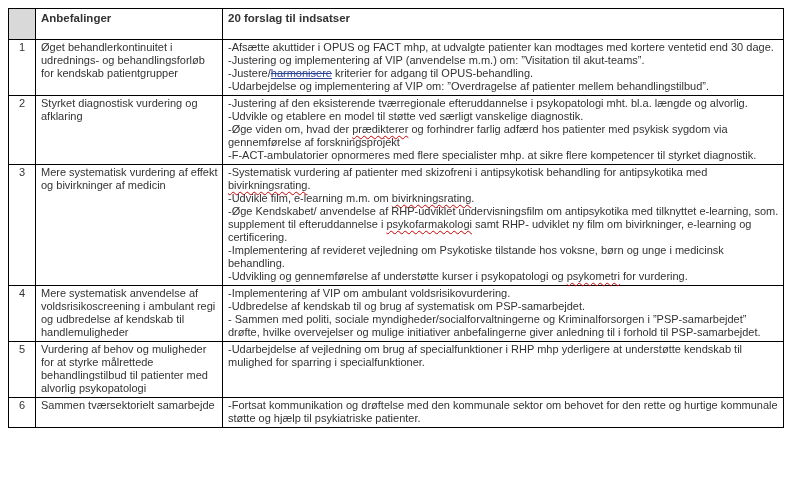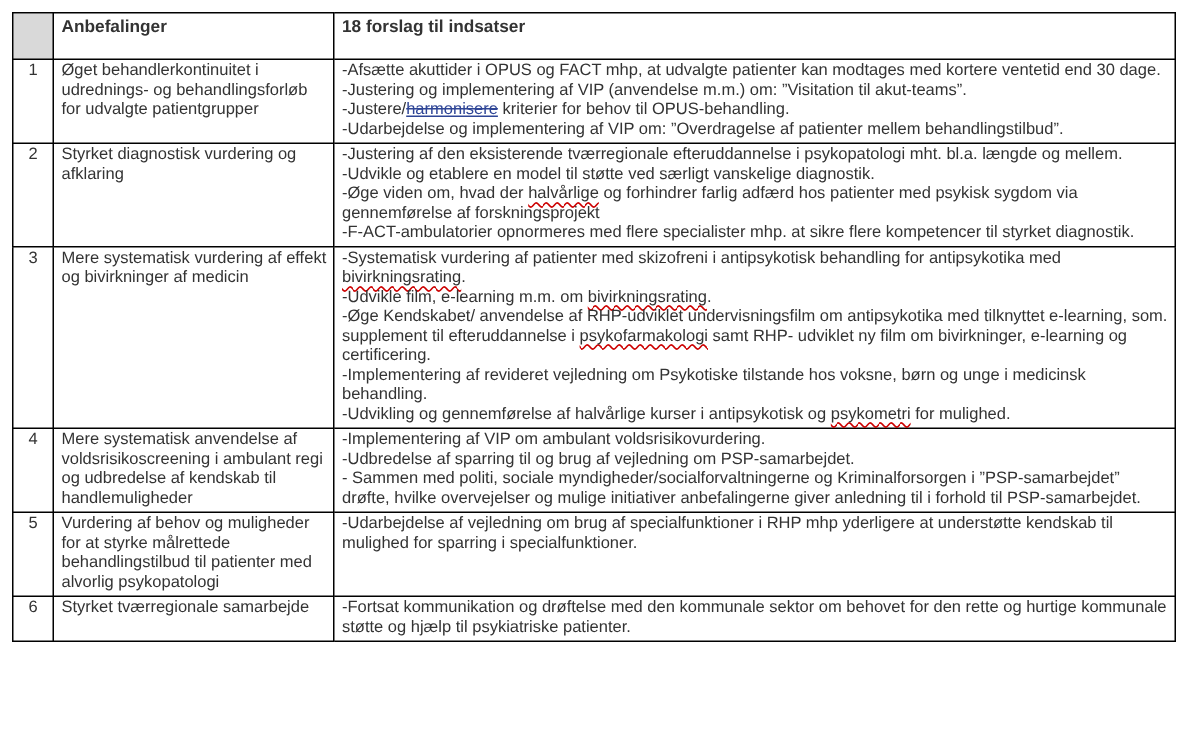--- a/index.html
+++ b/index.html
@@ -65,73 +65,73 @@
   <table class="rec-table">
     <colgroup>
       <col style="width:27px">
       <col style="width:187px">
       <col style="width:561px">
     </colgroup>
     <thead>
       <tr>
         <th class="num-h"></th>
         <th>Anbefalinger</th>
-        <th>18 forslag til indsatser</th>
+        <th>20 forslag til indsatser</th>
       </tr>
     </thead>
     <tbody>
         <tr>
           <td class="num">1</td>
-          <td>Øget behandlerkontinuitet i udrednings- og behandlingsforløb for udvalgte patientgrupper</td>
+          <td>Øget behandlerkontinuitet i udrednings- og behandlingsforløb for kendskab patientgrupper</td>
           <td>
             <div class="par"><span>-Afsætte akuttider i OPUS og FACT mhp, at udvalgte patienter kan modtages med kortere ventetid end 30 dage.</span></div>
             <div class="par"><span>-Justering og implementering af VIP (anvendelse m.m.) om: ”Visitation til akut-teams”.</span></div>
-            <div class="par"><span>-Justere/</span><span class="deleted">harmonisere</span><span> kriterier for behov til OPUS-behandling.</span></div>
+            <div class="par"><span>-Justere/</span><span class="deleted">harmonisere</span><span> kriterier for adgang til OPUS-behandling.</span></div>
             <div class="par"><span>-Udarbejdelse og implementering af VIP om: ”Overdragelse af patienter mellem behandlingstilbud”.</span></div>
           </td>
         </tr>
         <tr>
           <td class="num">2</td>
           <td>Styrket diagnostisk vurdering og afklaring</td>
           <td>
-            <div class="par"><span>-Justering af den eksisterende tværregionale efteruddannelse i psykopatologi mht. bl.a. længde og mellem.</span></div>
+            <div class="par"><span>-Justering af den eksisterende tværregionale efteruddannelse i psykopatologi mht. bl.a. længde og alvorlig.</span></div>
             <div class="par"><span>-Udvikle og etablere en model til støtte ved særligt vanskelige diagnostik.</span></div>
-            <div class="par"><span>-Øge viden om, hvad der </span><span class="sp">halvårlige</span><span> og forhindrer farlig adfærd hos patienter med psykisk sygdom via gennemførelse af forskningsprojekt</span></div>
+            <div class="par"><span>-Øge viden om, hvad der </span><span class="sp">prædikterer</span><span> og forhindrer farlig adfærd hos patienter med psykisk sygdom via gennemførelse af forskningsprojekt</span></div>
             <div class="par"><span>-F-ACT-ambulatorier opnormeres med flere specialister mhp. at sikre flere kompetencer til styrket diagnostik.</span></div>
           </td>
         </tr>
         <tr>
           <td class="num">3</td>
           <td>Mere systematisk vurdering af effekt og bivirkninger af medicin</td>
           <td>
             <div class="par"><span>-Systematisk vurdering af patienter med skizofreni i antipsykotisk behandling for antipsykotika med </span><span class="sp">bivirkningsrating</span><span>.</span></div>
             <div class="par"><span>-Udvikle film, e-learning m.m. om </span><span class="sp">bivirkningsrating</span><span>.</span></div>
             <div class="par"><span>-Øge Kendskabet/ anvendelse af RHP-udviklet undervisningsfilm om antipsykotika med tilknyttet e-learning, som. supplement til efteruddannelse i </span><span class="sp">psykofarmakologi</span><span> samt RHP- udviklet ny film om bivirkninger, e-learning og certificering.</span></div>
             <div class="par"><span>-Implementering af revideret vejledning om Psykotiske tilstande hos voksne, børn og unge i medicinsk behandling.</span></div>
-            <div class="par"><span>-Udvikling og gennemførelse af halvårlige kurser i antipsykotisk og </span><span class="sp">psykometri</span><span> for mulighed.</span></div>
+            <div class="par"><span>-Udvikling og gennemførelse af understøtte kurser i psykopatologi og </span><span class="sp">psykometri</span><span> for vurdering.</span></div>
           </td>
         </tr>
         <tr>
           <td class="num">4</td>
           <td>Mere systematisk anvendelse af voldsrisikoscreening i ambulant regi og udbredelse af kendskab til handlemuligheder</td>
           <td>
             <div class="par"><span>-Implementering af VIP om ambulant voldsrisikovurdering.</span></div>
-            <div class="par"><span>-Udbredelse af sparring til og brug af vejledning om PSP-samarbejdet.</span></div>
+            <div class="par"><span>-Udbredelse af kendskab til og brug af systematisk om PSP-samarbejdet.</span></div>
             <div class="par"><span>- Sammen med politi, sociale myndigheder/socialforvaltningerne og Kriminalforsorgen i ”PSP-samarbejdet” drøfte, hvilke overvejelser og mulige initiativer anbefalingerne giver anledning til i forhold til PSP-samarbejdet.</span></div>
           </td>
         </tr>
         <tr>
           <td class="num">5</td>
           <td>Vurdering af behov og muligheder for at styrke målrettede behandlingstilbud til patienter med alvorlig psykopatologi</td>
           <td>
             <div class="par"><span>-Udarbejdelse af vejledning om brug af specialfunktioner i RHP mhp yderligere at understøtte kendskab til mulighed for sparring i specialfunktioner.</span></div>
           </td>
         </tr>
         <tr>
           <td class="num">6</td>
-          <td>Styrket tværregionale samarbejde</td>
+          <td>Sammen tværsektorielt samarbejde</td>
           <td>
             <div class="par"><span>-Fortsat kommunikation og drøftelse med den kommunale sektor om behovet for den rette og hurtige kommunale støtte og hjælp til psykiatriske patienter.</span></div>
           </td>
         </tr>
       </tbody>
   </table>
 </div>
 
 </body></html>

